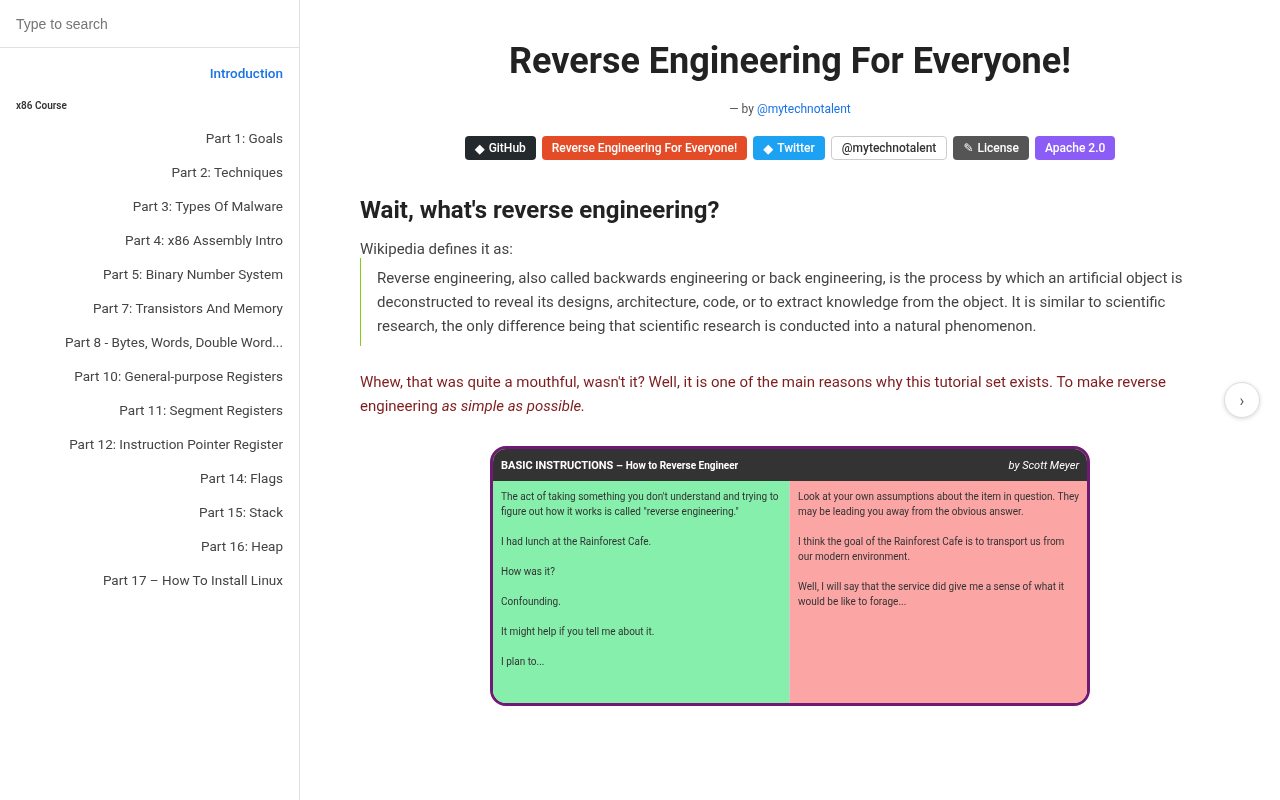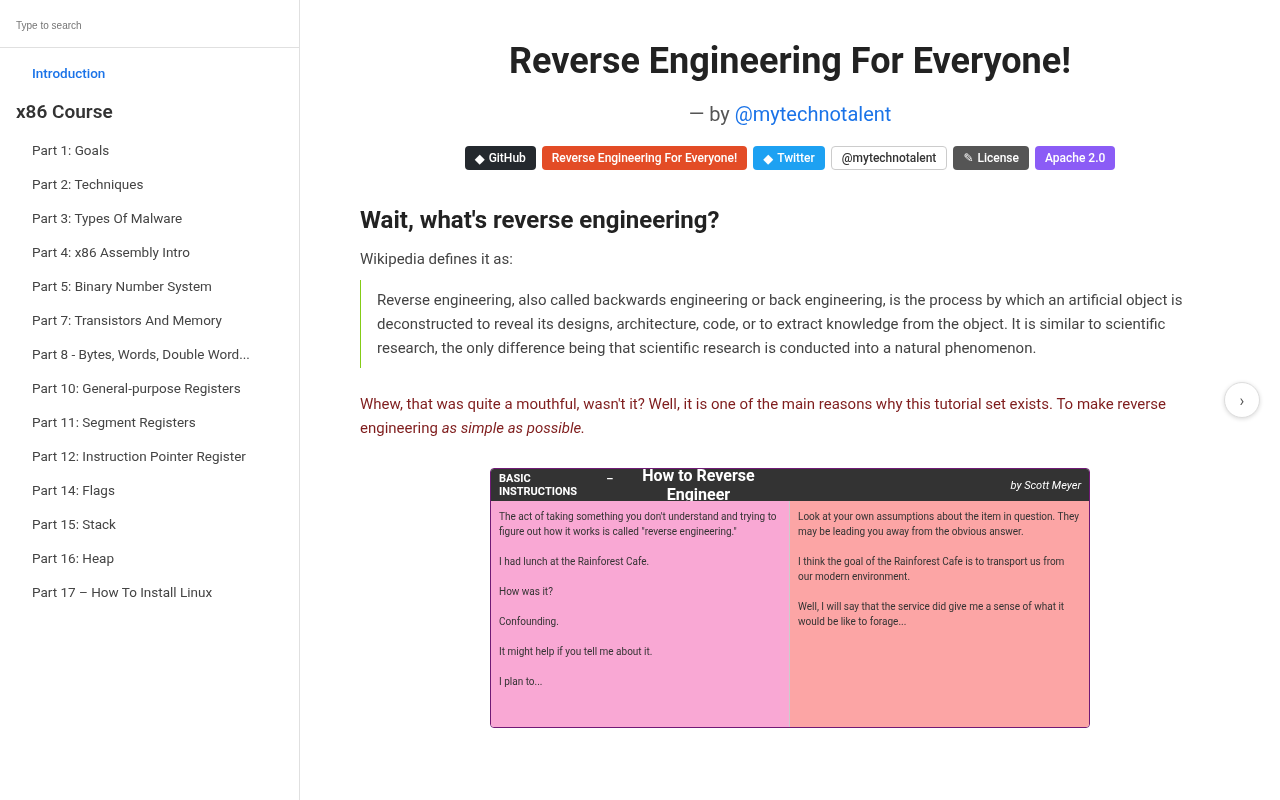--- a/index.html
+++ b/index.html
@@ -17,44 +17,45 @@
       overflow: hidden;
     }
     #search-container {
       padding: 14px 16px;
       border-bottom: 1px solid #e0e0e0;
     }
     #search-input {
       width: 100%;
       border: none;
       outline: none;
-      font-size: 10px;
+      font-size: 14px;
       color: #999;
       background: transparent;
     }
     #nav-list {
       overflow-y: auto;
       flex: 1;
       padding: 8px 0;
     }
     .nav-section-header {
       padding: 10px 16px;
-      font-size: 19px;
+      font-size: 10px;
       font-weight: 600;
       color: #333;
       cursor: pointer;
     }
     .nav-item {
       padding: 9px 16px 9px 32px;
       font-size: 13.5px;
       color: #444;
       cursor: pointer;
       white-space: nowrap;
       overflow: hidden;
       text-overflow: ellipsis;
+      text-align: right;
     }
     .nav-item-active {
       color: #1a73e8;
       font-weight: 500;
     }
 
     
     #main {
       flex: 1;
       overflow-y: auto;
@@ -63,21 +64,21 @@
     }
     #page-title {
       text-align: center;
       font-size: 36px;
       font-weight: 700;
       color: #222;
       margin-bottom: 20px;
     }
     #byline {
       text-align: center;
-      font-size: 20px;
+      font-size: 12px;
       color: #555;
       margin-bottom: 20px;
     }
     #byline a {
       color: #1a73e8;
       text-decoration: none;
     }
     #badges {
       display: flex;
       justify-content: center;
@@ -121,21 +122,20 @@
     }
     #section-heading {
       font-size: 24px;
       font-weight: 700;
       color: #222;
       margin-bottom: 16px;
     }
     #wiki-intro {
       font-size: 15px;
       color: #444;
-      margin-bottom: 12px;
     }
     #blockquote {
       border-left: 1px solid #84cc16;
       padding: 8px 16px;
       margin: 0 0 24px 0;
       color: #444;
       font-size: 15px;
       line-height: 1.6;
     }
     #followup-text {
@@ -148,22 +148,22 @@
       font-style: italic;
     }
     #comic-container {
       display: flex;
       justify-content: center;
     }
     #comic-placeholder {
       width: 600px;
       height: 260px;
       background: #f9f9f9;
-      border: 1px solid #701a75;
-      border-radius: 4px;
+      border: 3px solid #701a75;
+      border-radius: 16px;
       overflow: hidden;
       position: relative;
     }
     
     #comic-inner {
       width: 100%;
       height: 100%;
       display: grid;
       grid-template-columns: 1fr 1fr;
       grid-template-rows: 32px 1fr;
@@ -184,21 +184,21 @@
       color: #fff;
       font-size: 11px;
       text-align: right;
       display: flex;
       align-items: center;
       justify-content: flex-end;
       padding: 0 8px;
       font-style: italic;
     }
     #comic-panel-left {
-      background: #f9a8d4;
+      background: #86efac;
       border-right: 1px solid #ccc;
       padding: 8px;
       font-size: 10px;
       color: #333;
     }
     #comic-panel-right {
       background: #fca5a5;
       padding: 8px;
       font-size: 10px;
       color: #333;
@@ -294,21 +294,21 @@
 
   <p id="followup-text">
     <span>Whew, that was quite a mouthful, wasn't it? Well, it is one of the main reasons why this tutorial set exists. To make reverse engineering </span><em>as simple as possible.</em>
   </p>
 
   <div id="comic-container">
     <div id="comic-placeholder">
       <div id="comic-inner">
         <div id="comic-title-left">
           <span>BASIC INSTRUCTIONS</span>&nbsp;–&nbsp;
-          <span style="color:#fff;font-size:16px;text-align:center;">How to Reverse Engineer</span>
+          <span style="color:#fff;font-size:10px;text-align:center;">How to Reverse Engineer</span>
         </div>
         <div id="comic-title-right">by Scott Meyer</div>
         <div id="comic-panel-left" style="white-space:pre-line;line-height:1.5;">The act of taking something you don't understand and trying to figure out how it works is called "reverse engineering."
 
 I had lunch at the Rainforest Cafe.
 
 How was it?
 
 Confounding.
 

